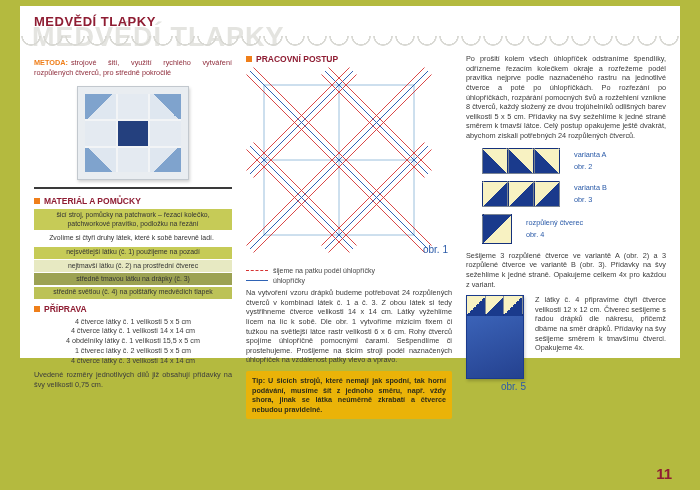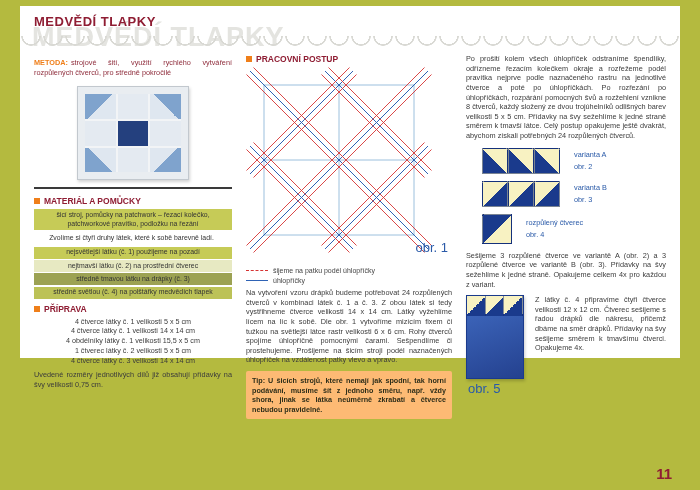--- a/index.html
+++ b/index.html
@@ -69,33 +69,33 @@
   .hl-olive { background:#c6cb57; }
   .hl-pale  { background:#e7e9c2; }
   .hl-dark  { background:#9ca253; }
   .hl-med   { background:#bcc257; }
 
   .prep { margin-top:1px; }
   .prep li { font-size:7.2px; line-height:1.38; color:#3b3b3b; }
   .prep-note { margin-top:4px; }
 
   .diagram { position:relative; width:206px; height:198px; margin-top:3px; }
-  .fig-num { font-size:13px; color:#2a5aa8; }
+  .fig-num { font-size:10px; color:#2a5aa8;text-align:right; }
   .obr1 { position:absolute; right:4px; bottom:10px; }
 
   .legend { margin-top:2px; }
   .legend-row { display:flex; align-items:center; gap:5px;
     font-size:7px; color:#444; margin-bottom:3px; }
   .line-sample { width:22px; height:0; flex:none; }
   .line-sample.dashed { border-top:1.5px dashed #d63333; }
   .line-sample.solid  { border-top:1.5px solid #2f63b5; }
 
   .para { margin-top:4px; }
 
-  .tip { background:#fdba74; border-radius:2px; padding:5px 6px;
+  .tip { background:#eab308; border-radius:2px; padding:5px 6px;
     margin-top:6px; font-size:7.2px; line-height:1.32; color:#2e2e1a;
     font-weight:bold; text-align:justify; }
   .tip-label { margin-right:3px; }
 
   .fig-row { display:flex; align-items:center; gap:14px; margin:7px 0 7px 0; }
   .strip { display:flex; margin-left:16px; }
   .tri { width:26px; height:26px; border:1px solid rgba(18,42,110,.55); }
   .tri.a { background:linear-gradient(45deg,#1a3a8c 50%,#f8f2c2 50%); }
   .tri.b { background:linear-gradient(315deg,#1a3a8c 50%,#f8f2c2 50%); }
   .tri.single { width:30px; height:30px;

